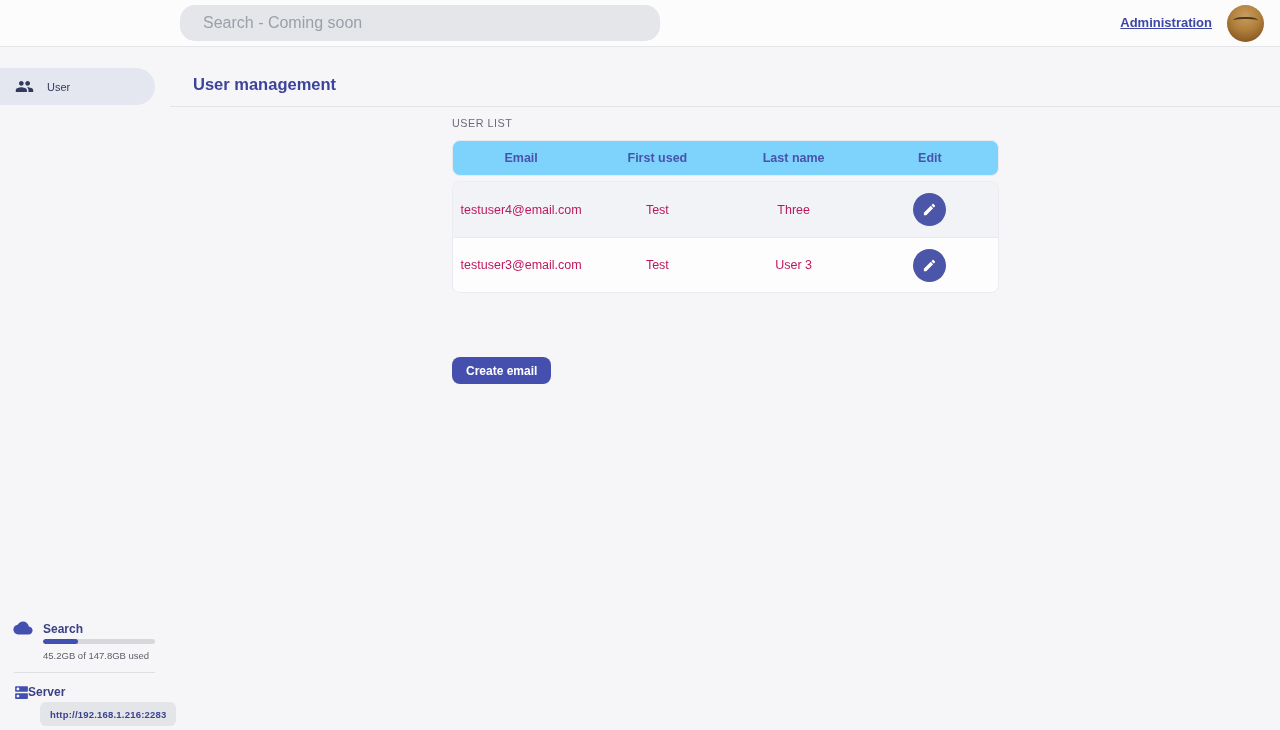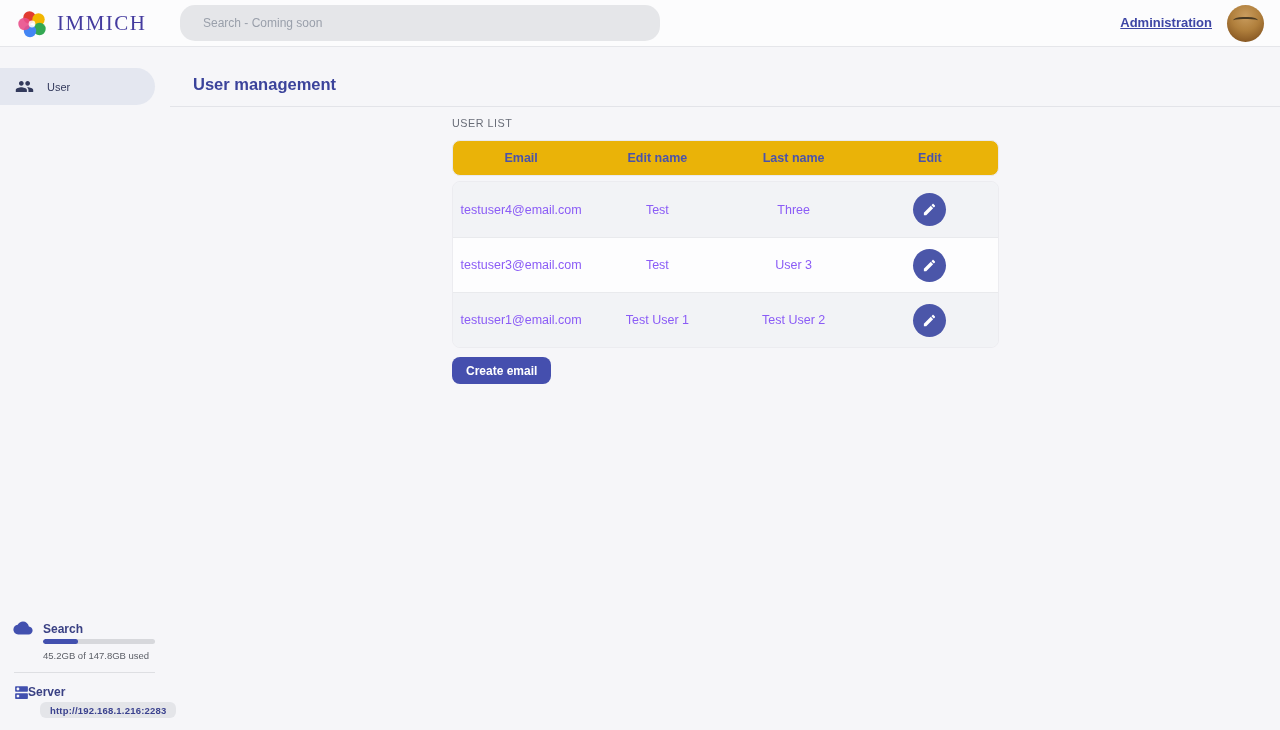--- a/index.html
+++ b/index.html
@@ -27,21 +27,21 @@
     font-family: "Liberation Serif", serif;
     font-size: 21px; letter-spacing: 1.5px;
     color: #443b9f; font-weight: 500;
   }
   .searchbar {
     position: absolute; left: 180px; top: 5px;
     width: 480px; height: 36px;
     background: #e5e6e9; border: none; border-radius: 15px;
     padding: 0 12px 0 23px;
     font-family: "Liberation Sans", sans-serif;
-    font-size: 12px; color: #555861;
+    font-size: 16px; color: #555861;
     outline: none;
   }
   .searchbar::placeholder { color: #9aa0ab; opacity: 1; }
   .admin-link {
     position: absolute; right: 68px; top: 15px;
     font-size: 13px; font-weight: 600;
     color: #3e46a5; text-decoration: underline;
     cursor: pointer;
   }
   .avatar {
@@ -85,21 +85,21 @@
   .usage-text {
     position: absolute; left: 43px; top: 603px;
     font-size: 9.5px; color: #5b5e66;
   }
   .side-divider {
     position: absolute; left: 14px; top: 625px;
     width: 141px; height: 1px; background: #dedfe3;
   }
   .url-badge {
     position: absolute; left: 40px; top: 655px;
-    height: 16px; padding: 0 10px;
+    height: 24px; padding: 0 10px;
     background: #e4e5e9; border-radius: 6px;
     display: inline-flex; align-items: center;
     font-size: 9.5px; font-weight: 700; color: #3b428f;
     letter-spacing: 0.2px;
   }
 
   
   .page-title {
     position: absolute; left: 193px; top: 75px;
     font-size: 16.5px; font-weight: 600; color: #3b439b;
@@ -108,21 +108,21 @@
     position: absolute; left: 170px; right: 0; top: 106px;
     height: 1px; background: #e3e4e9;
   }
   .section-label {
     position: absolute; left: 452px; top: 117px;
     font-size: 10.8px; letter-spacing: 0.5px; color: #696d78;
   }
   .table-header {
     position: absolute; left: 452px; top: 140px;
     width: 547px; height: 36px;
-    background: #eab308;
+    background: #7dd3fc;
     border: 1px solid #e9eaee; border-radius: 8px;
     display: grid; grid-template-columns: repeat(4, 1fr);
     align-items: center;
   }
   .table-header .th {
     text-align: center;
     font-size: 12.5px; font-weight: 600; color: #4a53ab;
   }
   .table-body {
     position: absolute; left: 452px; top: 181px;
@@ -130,21 +130,21 @@
     border: 1px solid #ececf0;
   }
   .trow {
     height: 55px;
     display: grid; grid-template-columns: repeat(4, 1fr);
     align-items: center;
   }
   .trow:nth-child(odd) { background: #f2f3f6; }
   .trow:nth-child(even) { background: #fdfdfe; }
   .trow + .trow { border-top: 1px solid #e9eaed; }
-  .td { text-align: center; font-size: 12.5px; color: #8b5cf6; }
+  .td { text-align: center; font-size: 12.5px; color: #be185d; }
   .td-edit { display: flex; justify-content: center; }
   .edit-btn {
     width: 33px; height: 33px; border-radius: 50%;
     background: #4b56a9; border: none;
     display: flex; align-items: center; justify-content: center;
     cursor: pointer;
   }
   .create-btn {
     position: absolute; left: 452px; top: 357px;
     height: 27px; padding: 0 14px;
@@ -152,33 +152,20 @@
     color: #ffffff; font-size: 12px; font-weight: 600;
     font-family: "Liberation Sans", sans-serif;
     cursor: pointer;
   }
   .icon-svg { display: block; }
 </style>
 </head>
 <body>
 
 <header class="topbar">
-  <div class="brand">
-    <span>
-      <svg class="icon-svg" width="30" height="30" viewBox="0 0 30 30">
-        <circle cx="11.5" cy="8.5" r="6.2" fill="#e13b30"></circle>
-        <circle cx="20.5" cy="10.5" r="6.2" fill="#f2b600"></circle>
-        <circle cx="21.5" cy="20" r="6.2" fill="#34a853"></circle>
-        <circle cx="12" cy="22" r="6.2" fill="#4285f4"></circle>
-        <circle cx="6.5" cy="15" r="6.2" fill="#e94f8b" opacity="0.9"></circle>
-        <circle cx="14" cy="15" r="3.4" fill="#ffffff" opacity="0.85"></circle>
-      </svg>
-    </span>
-    <span class="brand-text">IMMICH</span>
-  </div>
 
   <input class="searchbar" type="text" placeholder="Search - Coming soon" style="">
 
   <a class="admin-link">Administration</a>
   <div class="avatar"></div>
 </header>
 
 <aside class="sidebar">
   <div class="nav-item">
     <span>
@@ -214,21 +201,21 @@
 </aside>
 
 <main>
   <h1 class="page-title">User management</h1>
   <div class="main-divider"></div>
 
   <div class="section-label">USER LIST</div>
 
   <div class="table-header">
     <span class="th">Email</span>
-    <span class="th">Edit name</span>
+    <span class="th">First used</span>
     <span class="th">Last name</span>
     <span class="th">Edit</span>
   </div>
 
   <div class="table-body">
     <div class="trow">
       <span class="td">testuser4@email.com</span>
       <span class="td">Test</span>
       <span class="td">Three</span>
       <span class="td td-edit">
@@ -248,30 +235,16 @@
       <span class="td td-edit">
         <button class="edit-btn">
           <span>
             <svg class="icon-svg" width="15" height="15" viewBox="0 0 24 24" fill="#ffffff">
               <path d="M3 17.25V21h3.75L17.81 9.94l-3.75-3.75L3 17.25zM20.71 7.04c.39-.39.39-1.02 0-1.41l-2.34-2.34c-.39-.39-1.02-.39-1.41 0l-1.83 1.83 3.75 3.75 1.83-1.83z"></path>
             </svg>
           </span>
         </button>
       </span>
     </div>
-    <div class="trow">
-      <span class="td">testuser1@email.com</span>
-      <span class="td">Test User 1</span>
-      <span class="td">Test User 2</span>
-      <span class="td td-edit">
-        <button class="edit-btn">
-          <span>
-            <svg class="icon-svg" width="15" height="15" viewBox="0 0 24 24" fill="#ffffff">
-              <path d="M3 17.25V21h3.75L17.81 9.94l-3.75-3.75L3 17.25zM20.71 7.04c.39-.39.39-1.02 0-1.41l-2.34-2.34c-.39-.39-1.02-.39-1.41 0l-1.83 1.83 3.75 3.75 1.83-1.83z"></path>
-            </svg>
-          </span>
-        </button>
-      </span>
-    </div>
   </div>
 
   <button class="create-btn">Create email</button>
 </main>
 
 </body></html>

